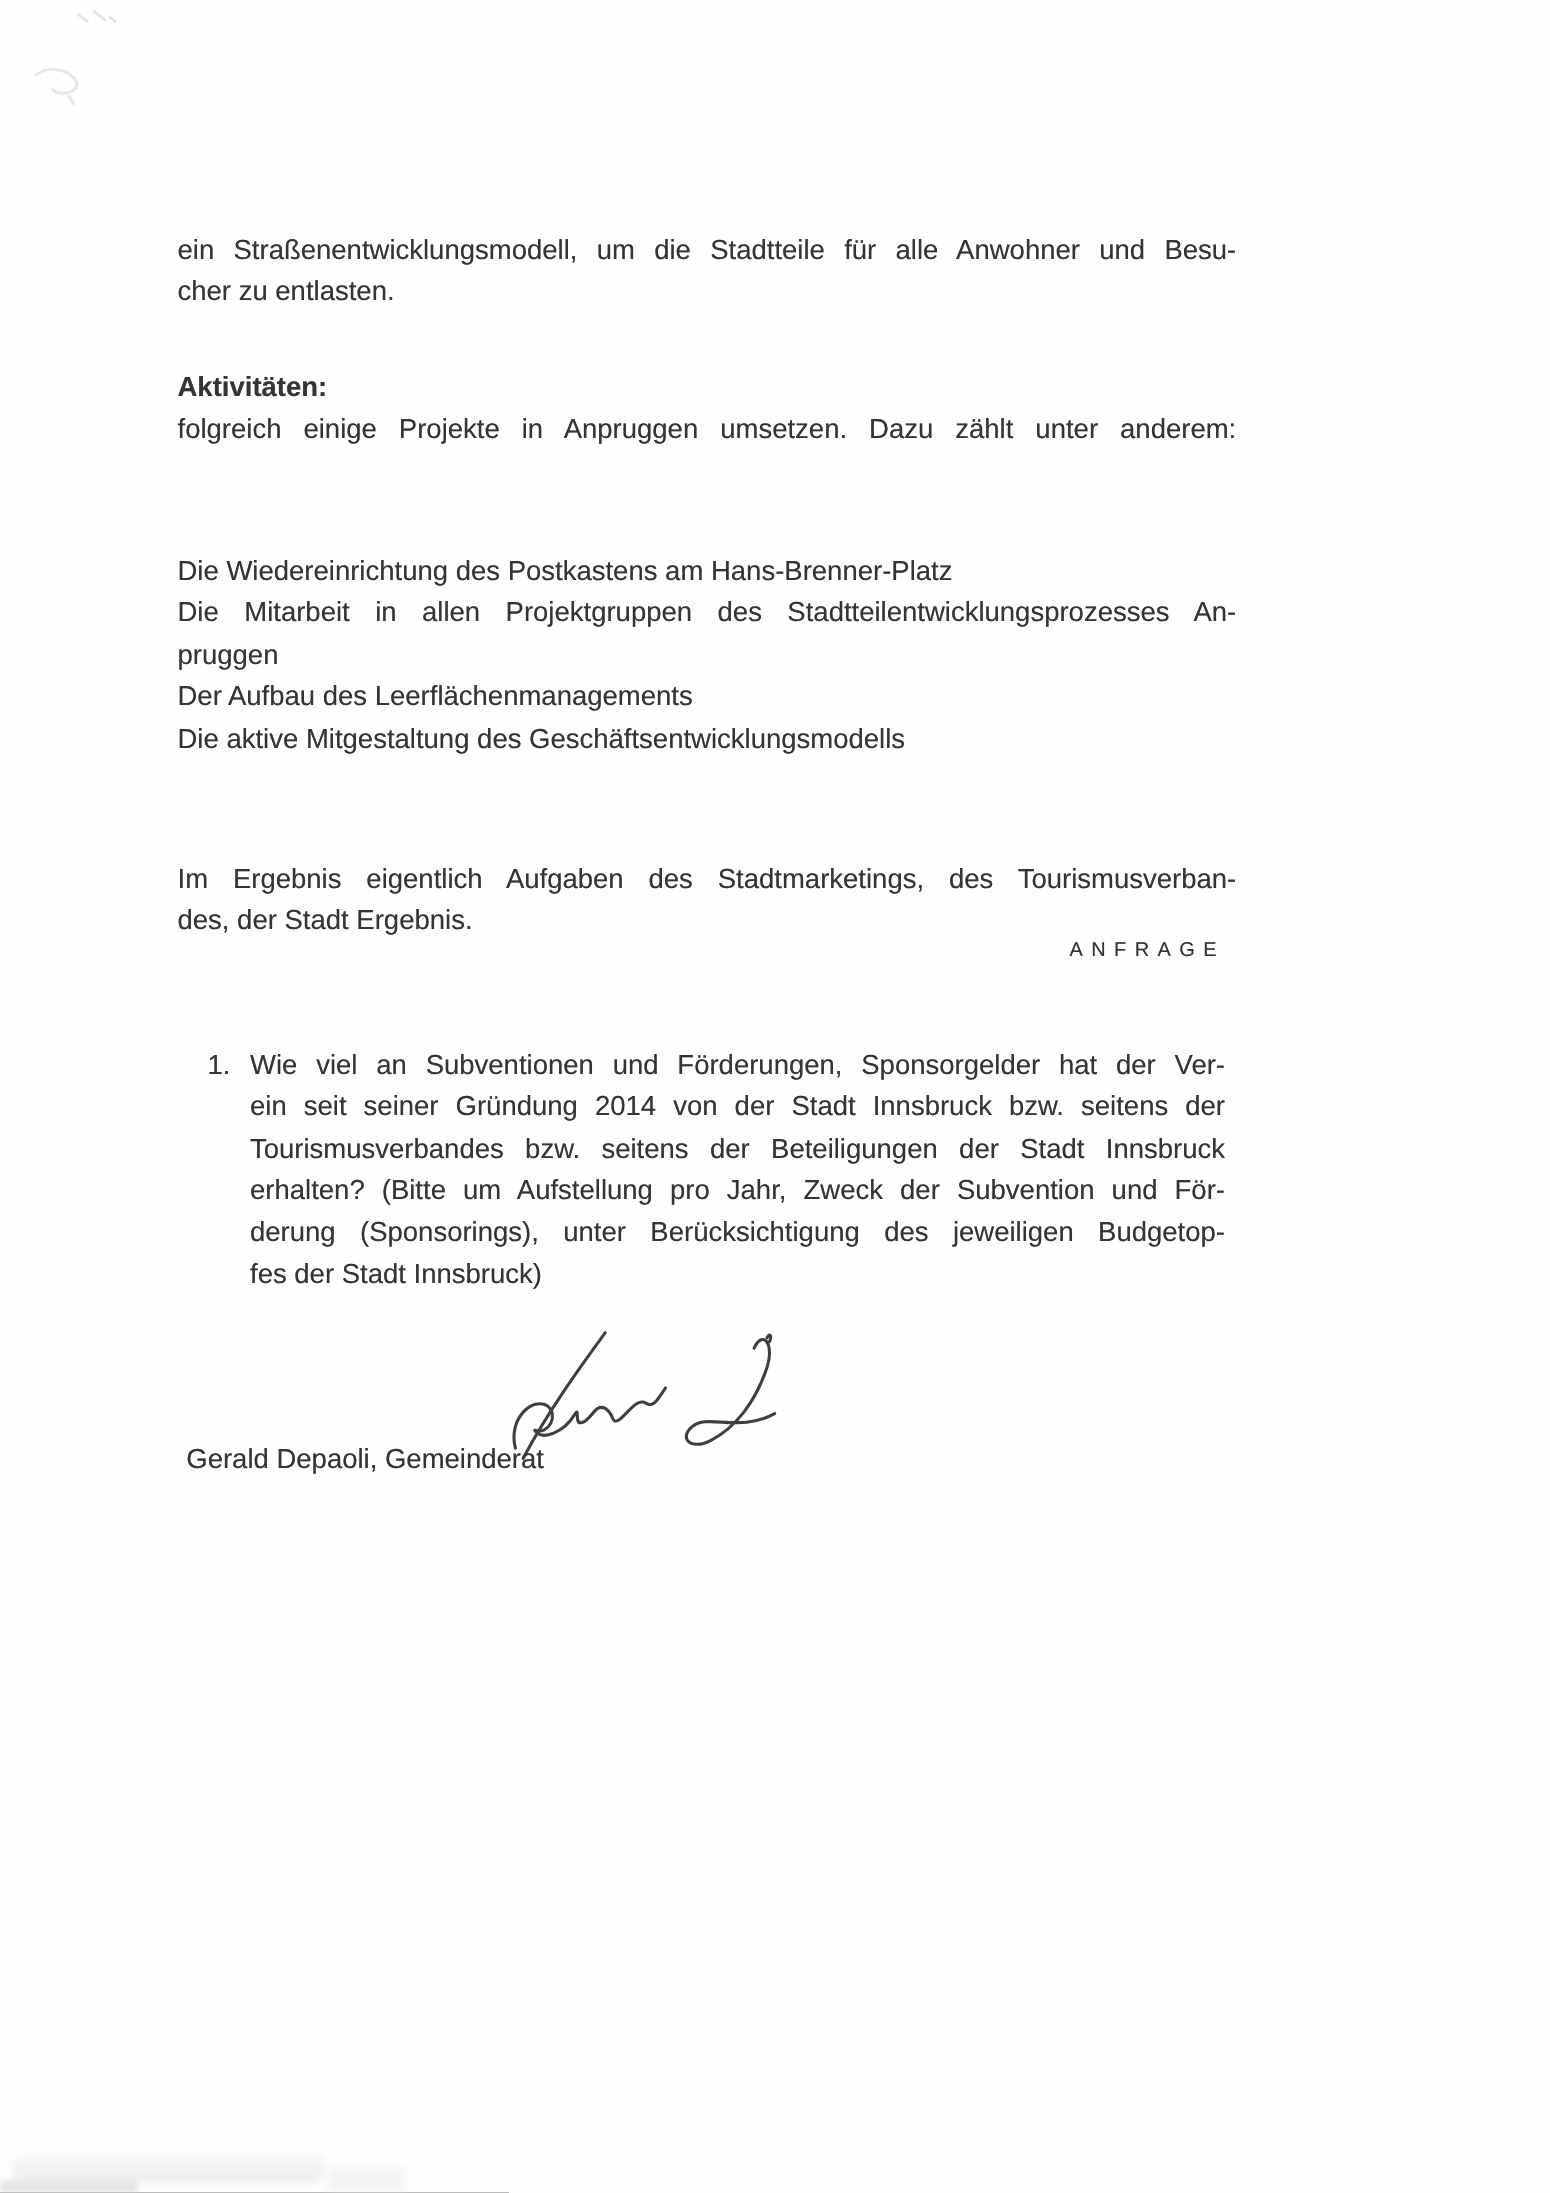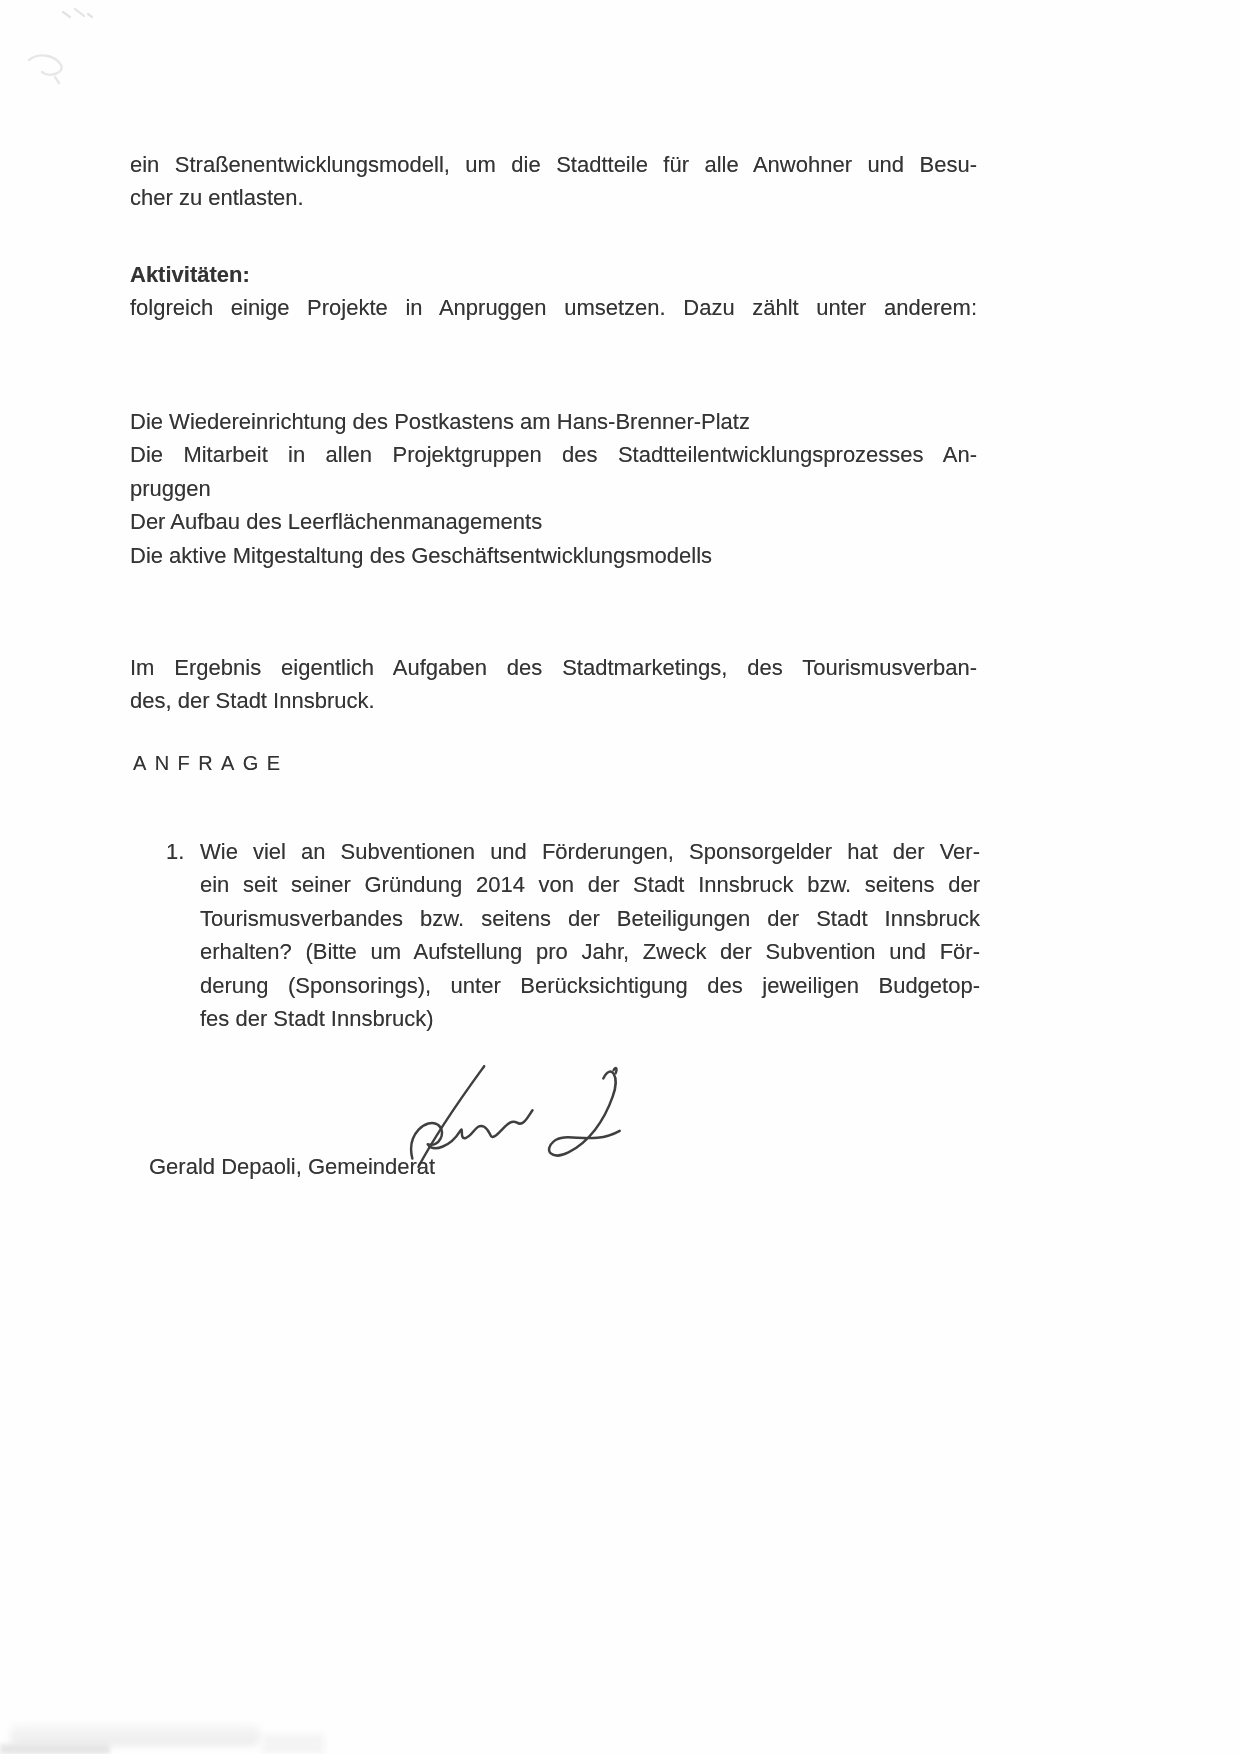--- a/index.html
+++ b/index.html
@@ -4,34 +4,34 @@
 <style>
   html,body{margin:0;padding:0;background:#888;}
   .page{
     position:relative;
     width:1240px;height:1754px;
     background:#fefefe;
     overflow:hidden;
     font-family:"Liberation Sans","DejaVu Sans",sans-serif;
     color:#333333;
   }
-  .block{position:absolute;left:130px;width:847px;}
+  .block{position:absolute;left:142px;width:847px;margin-top:35px;}
   .line{
     font-size:22px;
     line-height:33.4px;
     white-space:normal;
     color:#343434;
     text-shadow:0 0 0.5px rgba(70,70,70,.55);
   }
   .j{text-align:justify;text-align-last:justify;}
   .bold .line{font-weight:bold;}
   .anfrage{
     position:absolute;left:133px;top:752px;width:847px;
-    text-align:left;
-    font-size:20px;
+    text-align:right;
+    font-size:16px;
     letter-spacing:0.42em;
     color:#333;
     text-shadow:0 0 0.5px rgba(70,70,70,.55);
   }
   .q-wrap{position:absolute;left:133px;top:835px;width:847px;}
   .q-num{
     position:absolute;left:33px;top:0;
     font-size:22px;line-height:33.4px;color:#343434;
     text-shadow:0 0 0.5px rgba(70,70,70,.55);
   }
@@ -83,21 +83,21 @@
   <div class="block" style="top:405px">
     <div class="line">Die Wiedereinrichtung des Postkastens am Hans-Brenner-Platz</div>
     <div class="line j">Die Mitarbeit in allen Projektgruppen des Stadtteilentwicklungsprozesses An-</div>
     <div class="line">pruggen</div>
     <div class="line">Der Aufbau des Leerflächenmanagements</div>
     <div class="line">Die aktive Mitgestaltung des Geschäftsentwicklungsmodells</div>
   </div>
 
   <div class="block" style="top:651px">
     <div class="line j">Im Ergebnis eigentlich Aufgaben des Stadtmarketings, des Tourismusverban-</div>
-    <div class="line">des, der Stadt Innsbruck.</div>
+    <div class="line">des, der Stadt Ergebnis.</div>
   </div>
 
   <div class="anfrage">ANFRAGE</div>
 
   <div class="q-wrap">
     <span class="q-num">1.</span>
     <div class="q-lines">
       <div class="line j">Wie viel an Subventionen und Förderungen, Sponsorgelder hat der Ver-</div>
       <div class="line j">ein seit seiner Gründung 2014 von der Stadt Innsbruck bzw. seitens der</div>
       <div class="line j">Tourismusverbandes bzw. seitens der Beteiligungen der Stadt Innsbruck</div>

